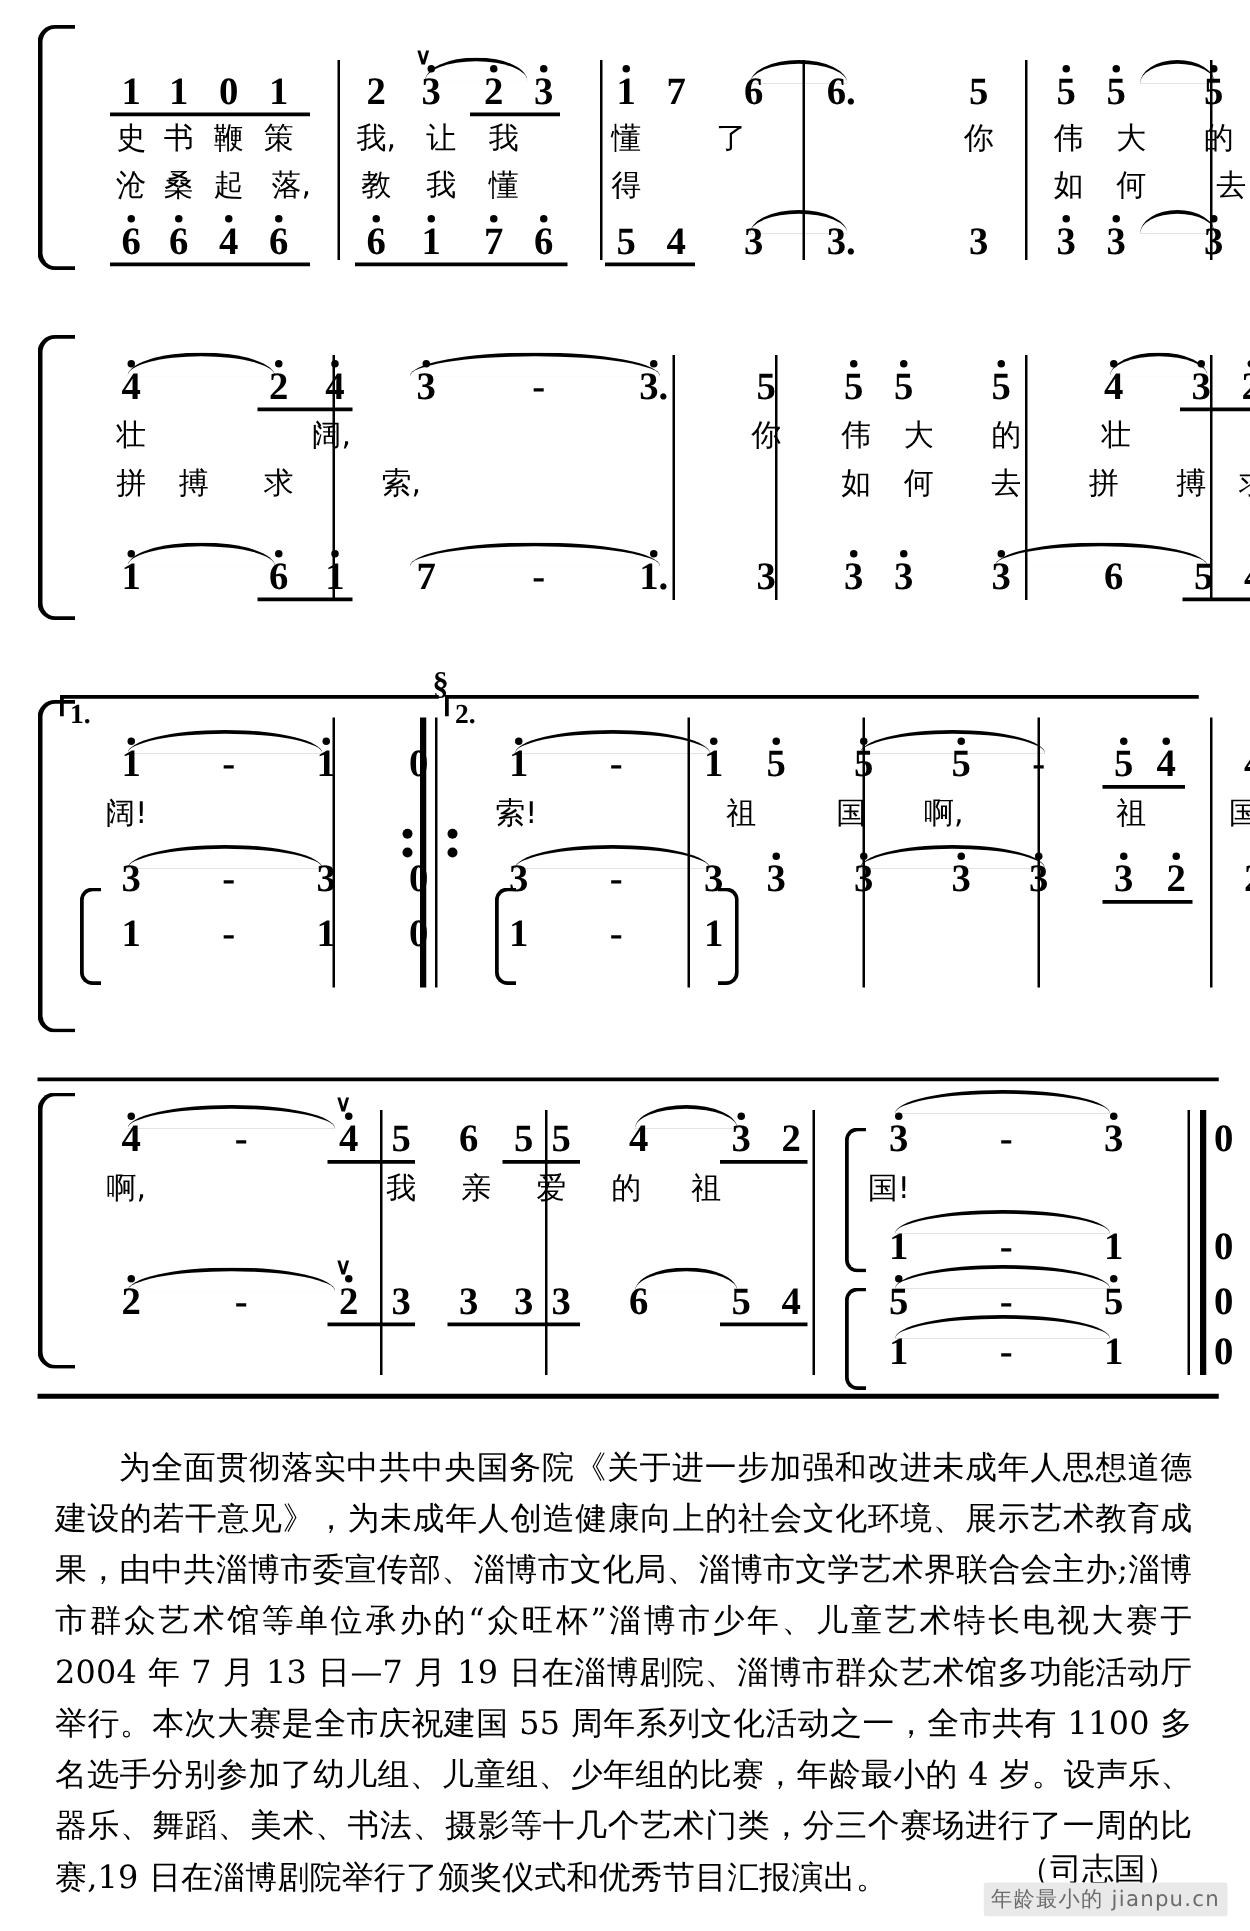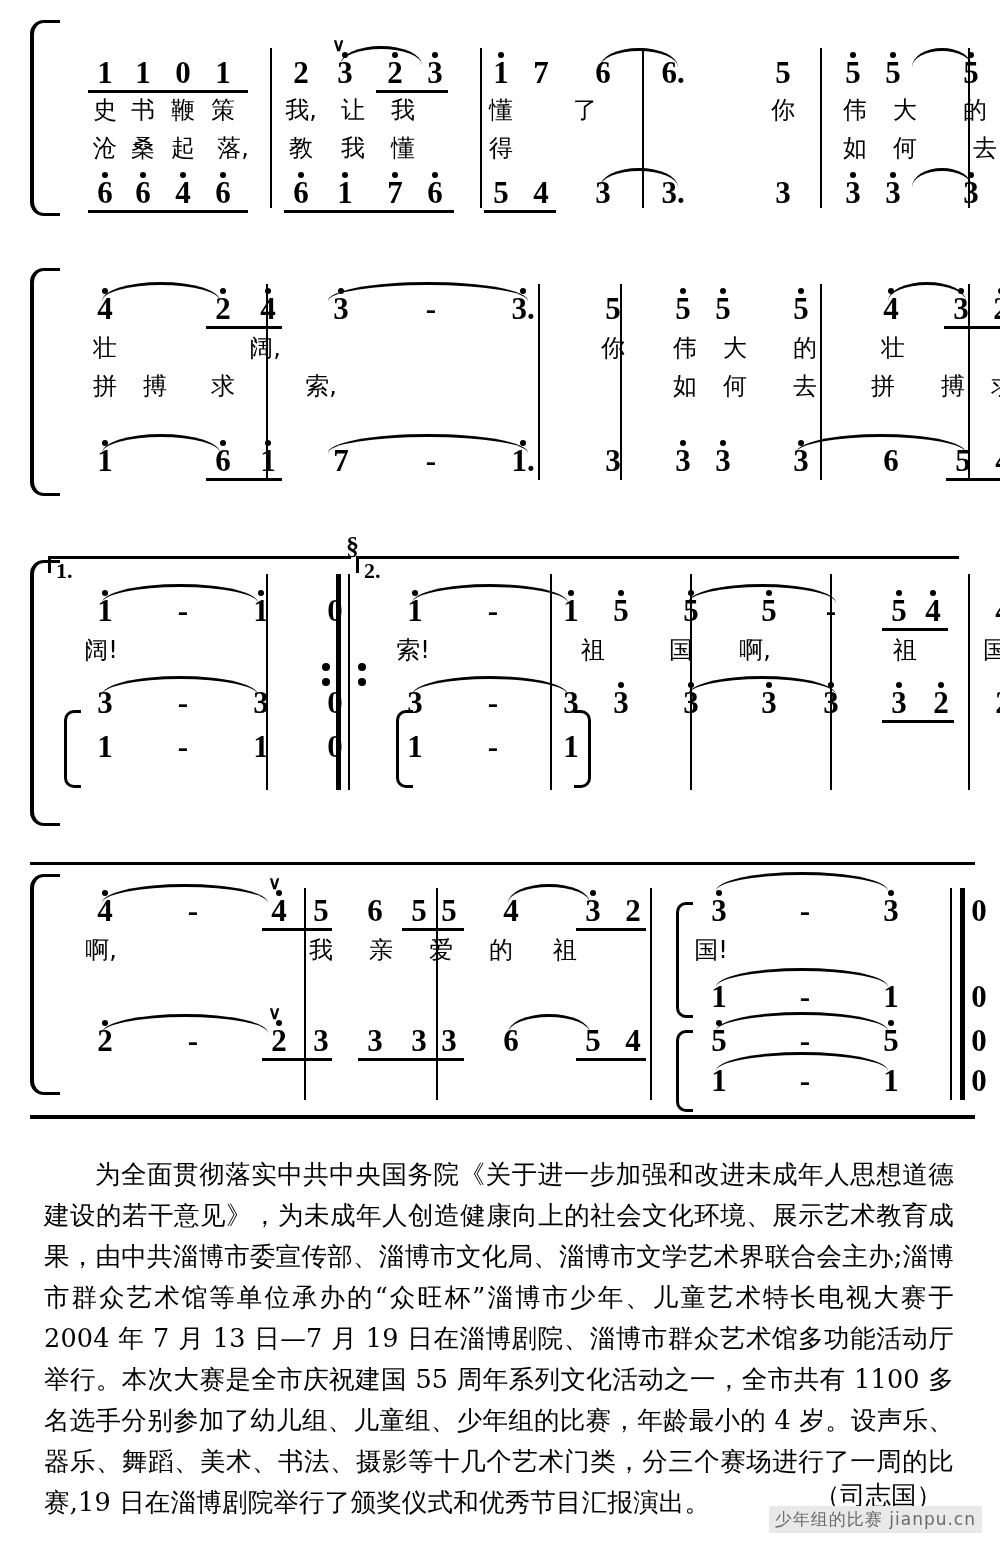--- a/index.html
+++ b/index.html
@@ -545,16 +545,16 @@
     <div class="thickbar" style="left:930px; top:26px; height:212px;"></div>
   </div>
 
   <div class="divider" style="top:1115px;"></div>
 
   <p class="prose" style="top:1128px;">为全面贯彻落实中共中央国务院《关于进一步加强和改进未成年人思想道德建设的若干意见》，为未成年人创造健康向上的社会文化环境、展示艺术教育成果，由中共淄博市委宣传部、淄博市文化局、淄博市文学艺术界联合会主办;淄博市群众艺术馆等单位承办的“众旺杯”淄博市少年、儿童艺术特长电视大赛于 2004 年 7 月 13 日—7 月 19 日在淄博剧院、淄博市群众艺术馆多功能活动厅举行。本次大赛是全市庆祝建国 55 周年系列文化活动之一，全市共有 1100 多名选手分别参加了幼儿组、儿童组、少年组的比赛，年龄最小的 4 岁。设声乐、器乐、舞蹈、美术、书法、摄影等十几个艺术门类，分三个赛场进行了一周的比赛,19 日在淄博剧院举行了颁奖仪式和优秀节目汇报演出。</p>
 
   <div class="signature" style="top:1478px;">（司志国）</div>
 
   <div class="watermark">
-    <span class="wm-box">少年组的比赛 jianpu.cn</span>
+    <span class="wm-box">年龄最小的 jianpu.cn</span>
   </div>
 
 </div>
 
 </body></html>

